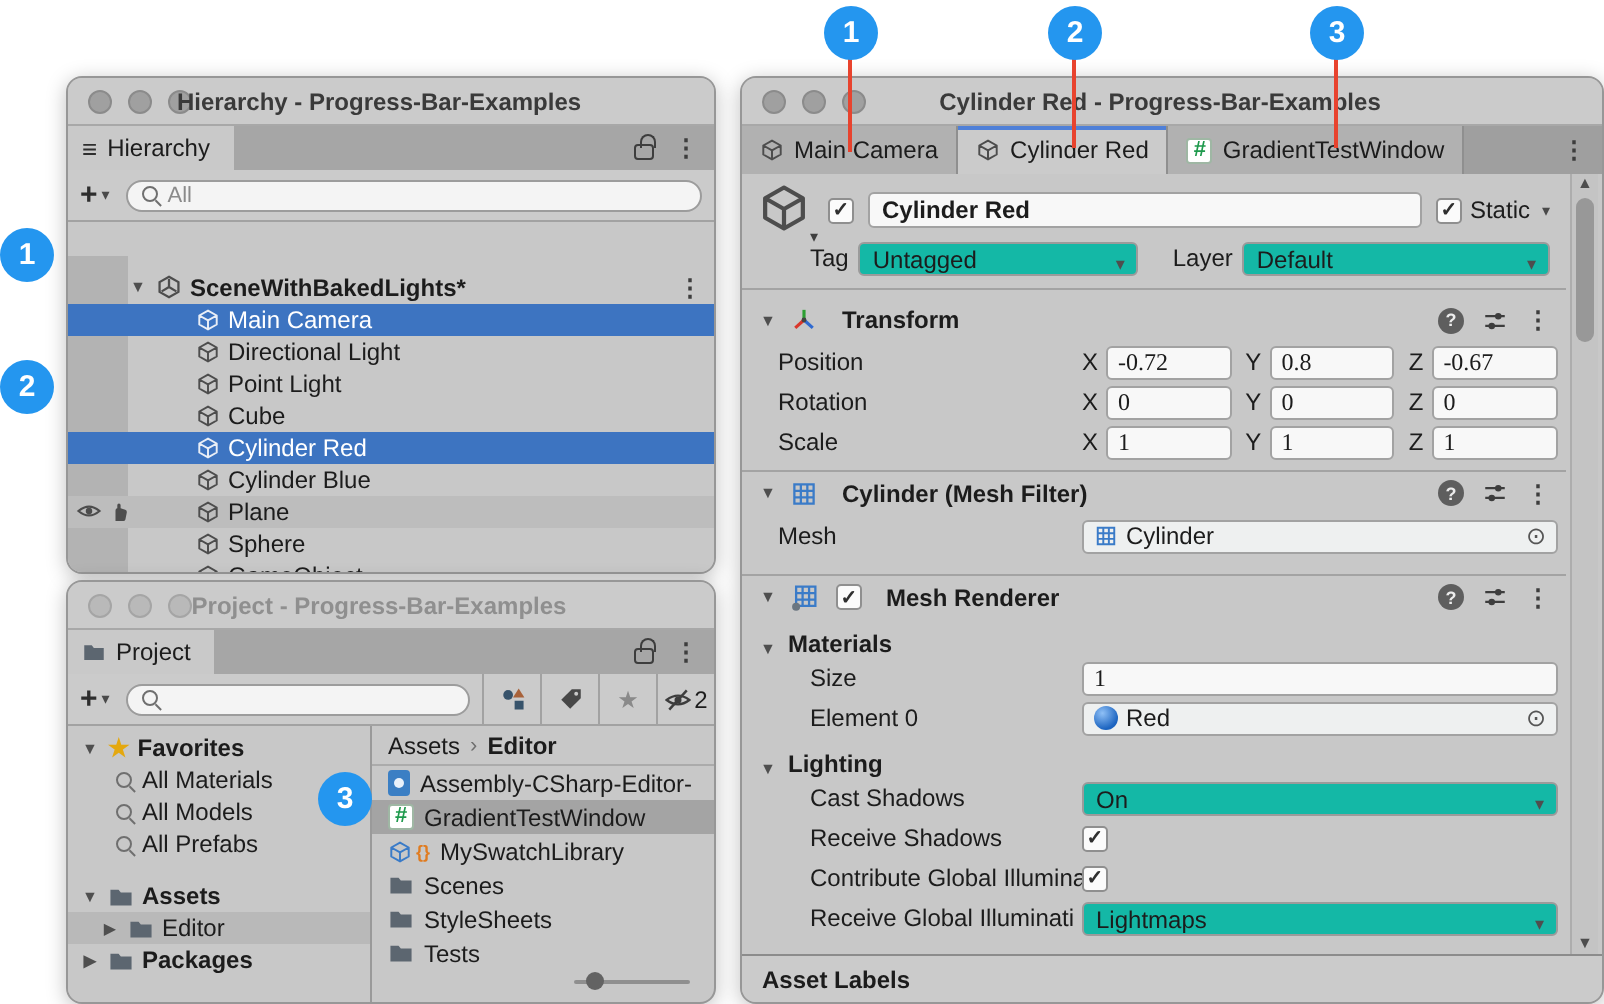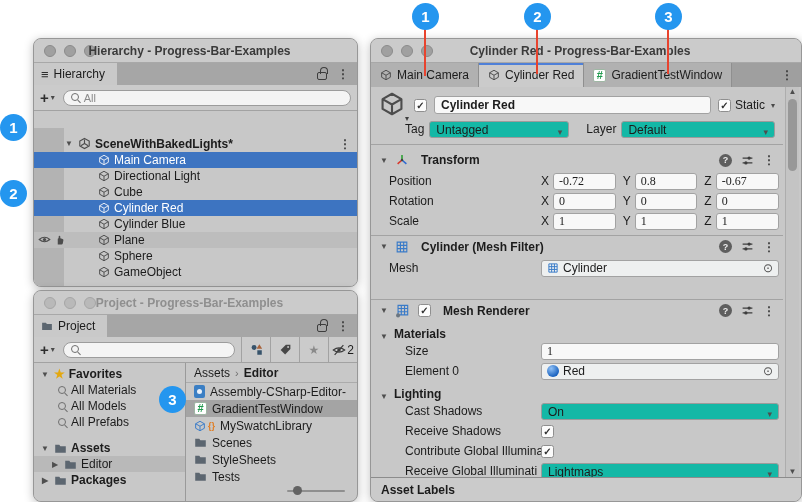--- a/index.html
+++ b/index.html
@@ -249,20 +249,26 @@
       <div class="trow">
         <svg class="ic" width="12" height="12">
             <use href="#sym-cube"></use>
           </svg>
         <span>Directional Light</span>
       </div>
       <div class="trow">
         <svg class="ic" width="12" height="12">
             <use href="#sym-cube"></use>
           </svg>
+        <span>Point Light</span>
+      </div>
+      <div class="trow">
+        <svg class="ic" width="12" height="12">
+            <use href="#sym-cube"></use>
+          </svg>
         <span>Cube</span>
       </div>
       <div class="trow sel">
         <svg class="ic" width="12" height="12">
             <use href="#sym-cube"></use>
           </svg>
         <span>Cylinder Red</span>
       </div>
       <div class="trow">
         <svg class="ic" width="12" height="12">
@@ -602,21 +608,21 @@
           <span class="objfield">
             <svg class="ic" width="12" height="12">
                 <use href="#sym-grid"></use>
               </svg>
             <span>Cylinder</span>
             <span class="ic i-picker" style="margin-left:auto"></span>
           </span>
         </span>
       </div>
 
-      <div class="sect-head" style="margin-top:20px;">
+      <div class="sect-head" style="margin-top:8px;">
         <span class="fold open"></span>
         <svg class="ic" width="14" height="14">
             <use href="#sym-gridr"></use>
           </svg>
         <span class="cb on" style="margin-left:3px"></span>
         <span class="name">Mesh Renderer</span>
         <span class="hicons">
           <span class="i-help"></span>
           <svg class="ic" width="13" height="13">
               <use href="#sym-preset"></use>

